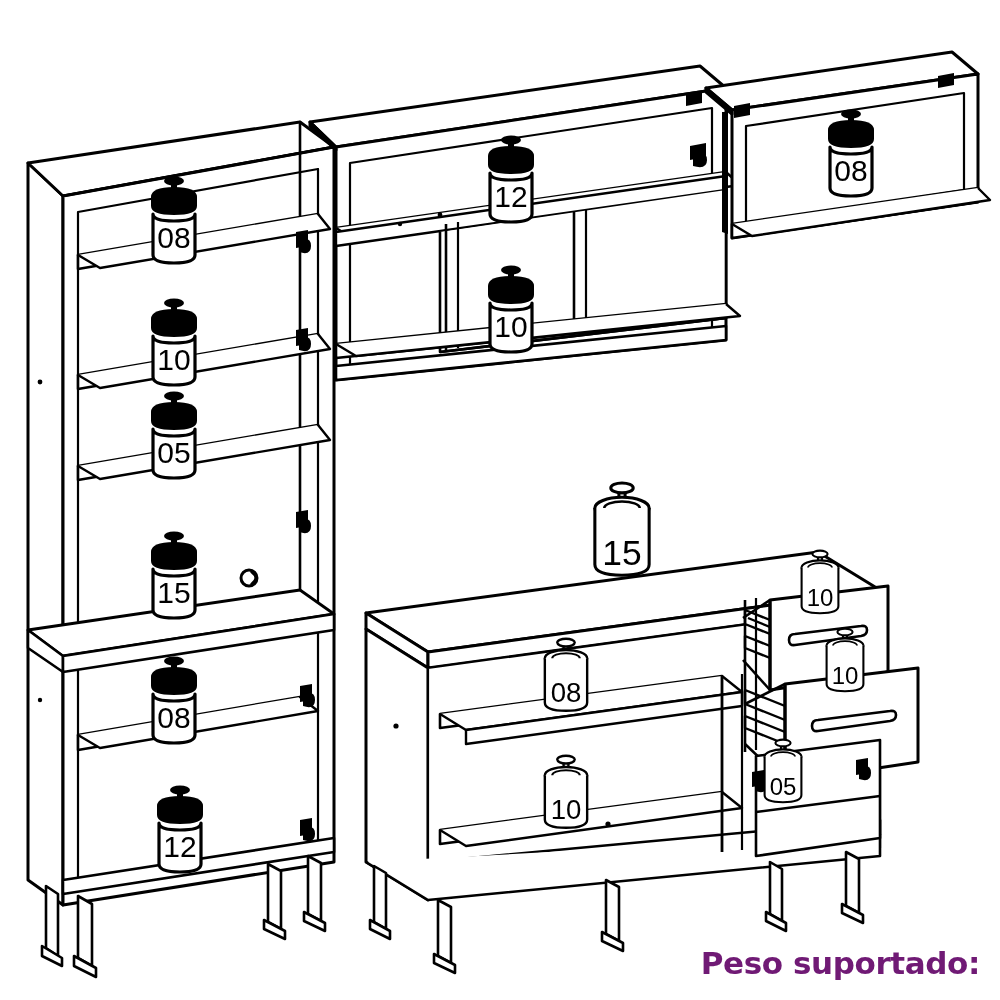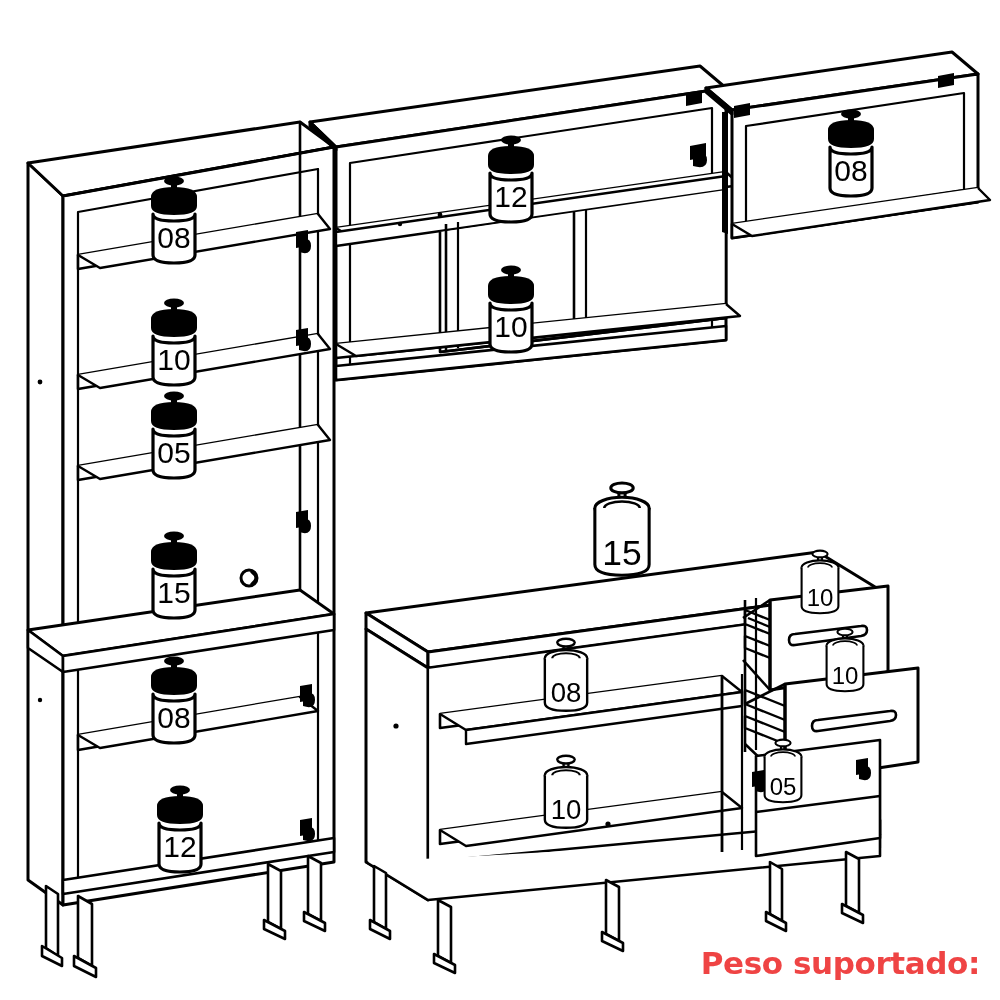--- a/index.html
+++ b/index.html
@@ -11,21 +11,21 @@
     position:relative;
   }
   #stage{position:absolute;inset:0;width:1000px;height:1000px;}
   svg#art{position:absolute;left:0;top:0;width:1000px;height:1000px;}
 
   .caption{
     position:absolute;
     right:20px;
     bottom:18px;
     text-align:right;
-    color:#ef4444;
+    color:#701a75;
     font-weight:bold;
     line-height:1.18;
     letter-spacing:-0.4px;
     font-size:31px;
     font-family:"DejaVu Sans",sans-serif;
   }
   .caption div{white-space:nowrap;}
 </style>
 </head>
 <body>

